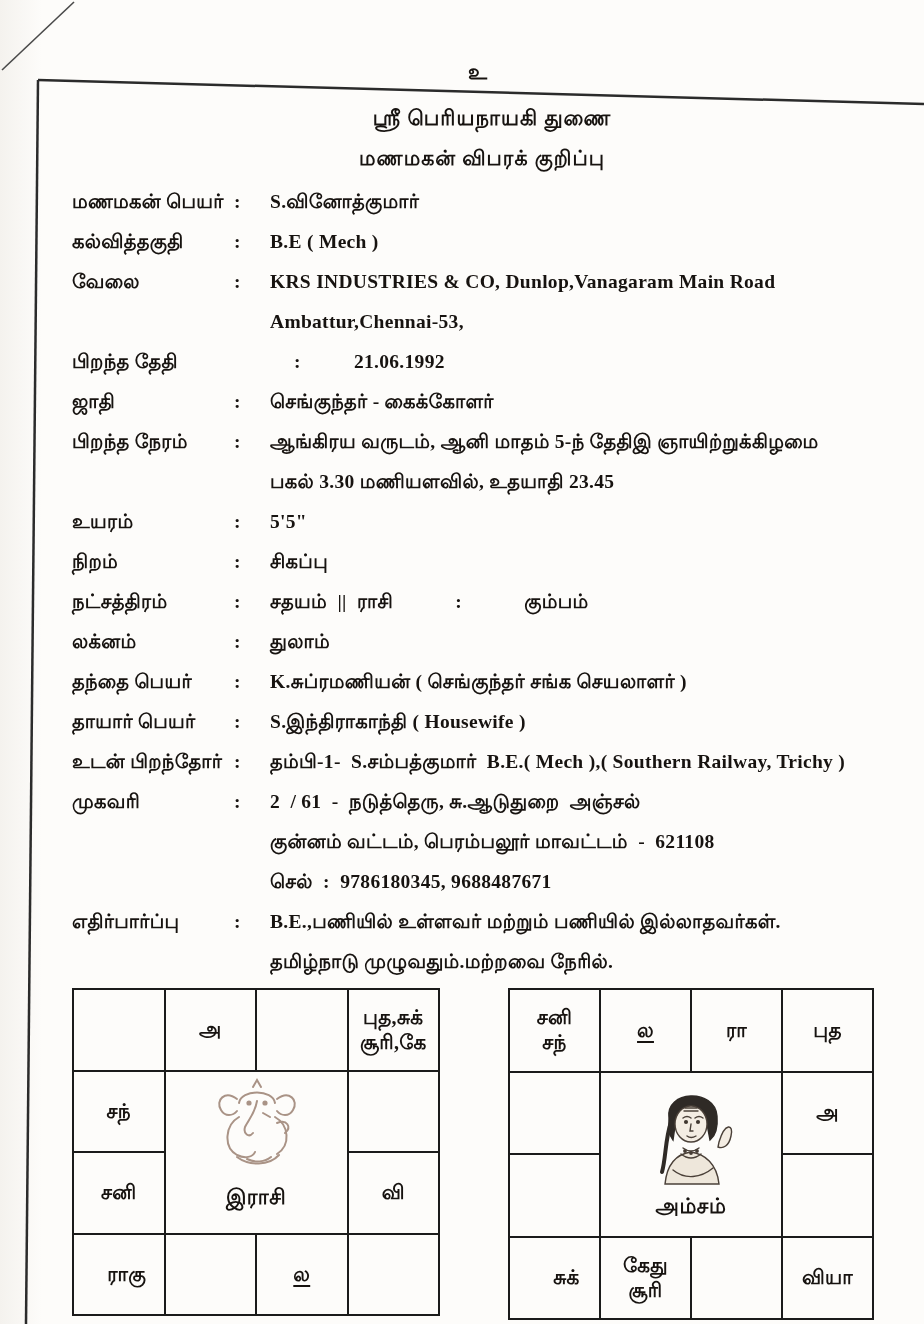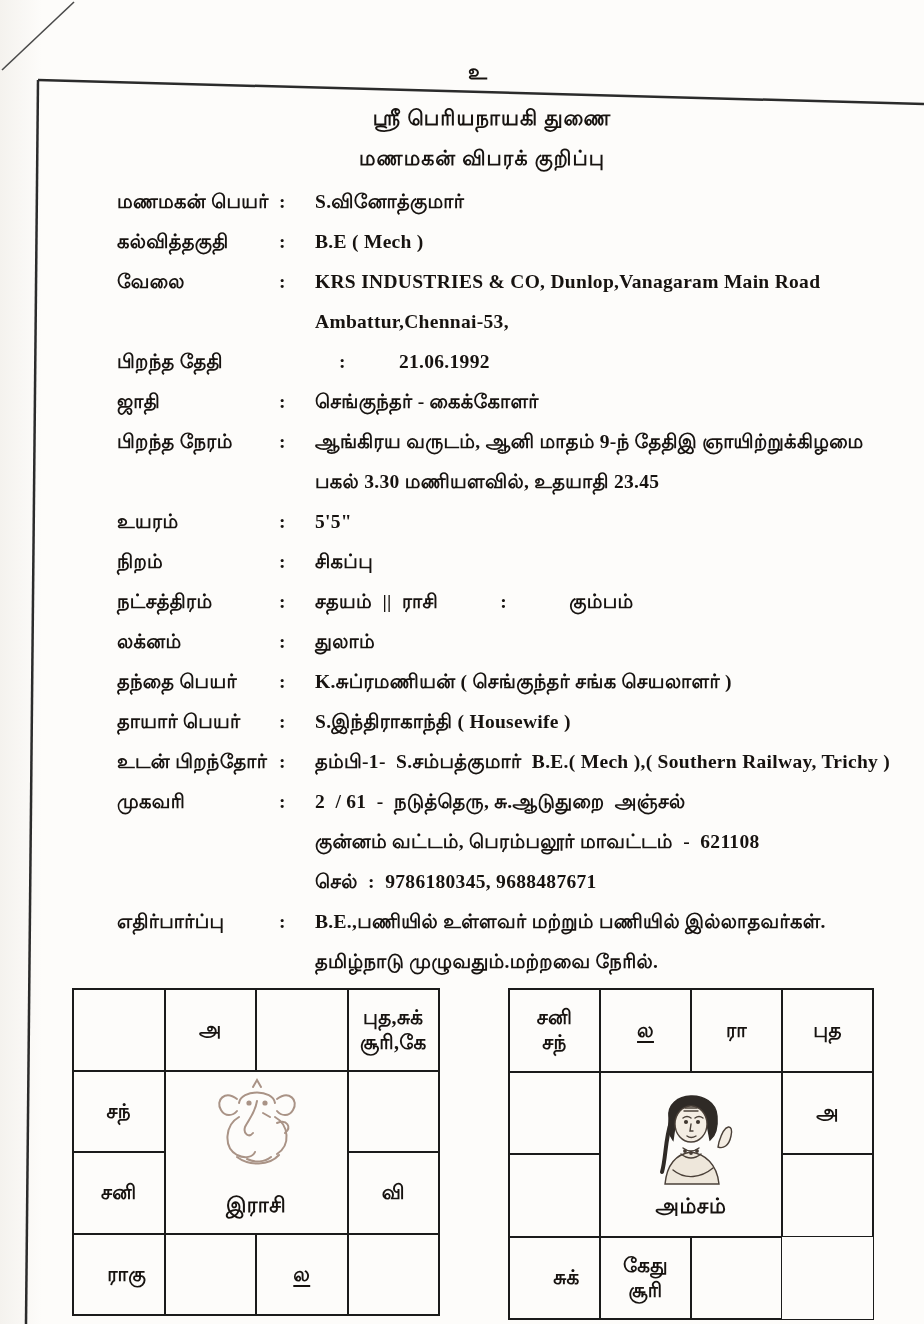--- a/index.html
+++ b/index.html
@@ -24,21 +24,21 @@
     text-align:center; font-size:21px; font-weight:700; letter-spacing:1px;
   }
   .doc-subtitle {
     position:absolute; top:147px; left:20px; width:924px;
     text-align:center; font-size:20.5px; font-weight:700; letter-spacing:1px;
   }
 
   #fields { position:absolute; top:182px; left:0; width:924px; }
   .field-row {
     display:grid; grid-template-columns:162px 36px 1fr;
-    padding-left:117px; font-size:19.5px; font-weight:700;
+    padding-left:72px; font-size:19.5px; font-weight:700;
   }
   .field-label { line-height:40px; white-space:nowrap; letter-spacing:.3px; }
   .field-colon { line-height:40px; }
   .value-line  { line-height:40px; white-space:pre-wrap; letter-spacing:.3px; }
   .indent .field-colon { padding-left:60px; }
   .indent .value-line  { padding-left:84px; }
 
   .chart {
     position:absolute; display:grid;
     grid-template-columns:repeat(4,1fr); grid-template-rows:repeat(4,1fr);
@@ -53,21 +53,21 @@
   }
   .chart-cell.u { text-decoration:underline; text-underline-offset:4px; }
   .chart-center {
     grid-row:2 / span 2; grid-column:2 / span 2;
     border:1px solid #1b1b1b;
     display:flex; flex-direction:column; align-items:center; justify-content:flex-start;
     padding-top:5px;
   }
   .chart-icon { flex:0 0 auto; }
   .chart-label { font-size:21px; font-weight:700; letter-spacing:.5px; }
-  #rasi-chart  .chart-label { margin-top:22px; }
+  #rasi-chart  .chart-label { margin-top:14px; }
   #amsam-chart .chart-label { margin-top:4px; }
 </style>
 </head>
 <body>
 
 <div class="page">
 
   <svg class="frame-svg" width="924" height="1324" viewBox="0 0 924 1324">
     <line x1="38" y1="80" x2="924" y2="104" stroke="#2b2b2b" stroke-width="2.5"></line>
     <line x1="38" y1="80" x2="26" y2="1324" stroke="#2b2b2b" stroke-width="2.5"></line>
@@ -114,21 +114,21 @@
         <div class="field-label">ஜாதி</div>
         <div class="field-colon">:</div>
         <div class="field-value">
           <div class="value-line">செங்குந்தர் - கைக்கோளர்</div>
         </div>
       </div>
       <div class="field-row">
         <div class="field-label">பிறந்த நேரம்</div>
         <div class="field-colon">:</div>
         <div class="field-value">
-          <div class="value-line">ஆங்கிரய வருடம், ஆனி மாதம் 9-ந் தேதிஇ ஞாயிற்றுக்கிழமை</div>
+          <div class="value-line">ஆங்கிரய வருடம், ஆனி மாதம் 5-ந் தேதிஇ ஞாயிற்றுக்கிழமை</div>
           <div class="value-line">பகல் 3.30 மணியளவில், உதயாதி 23.45</div>
         </div>
       </div>
       <div class="field-row">
         <div class="field-label">உயரம்</div>
         <div class="field-colon">:</div>
         <div class="field-value">
           <div class="value-line">5'5"</div>
         </div>
       </div>
@@ -235,20 +235,21 @@
       <div class="chart-cell" style="grid-area: 1 / 3;">ரா</div>
       <div class="chart-cell" style="grid-area: 1 / 4;">புத</div>
       <div class="chart-cell" style="grid-area: 2 / 1;"></div>
       <div class="chart-cell" style="grid-area: 2 / 4;">அ</div>
       <div class="chart-cell" style="grid-area: 3 / 1;"></div>
       <div class="chart-cell" style="grid-area: 3 / 4;"></div>
       <div class="chart-cell" style="grid-area: 4 / 1; padding-left: 24px;">சுக்</div>
       <div class="chart-cell" style="grid-area: 4 / 2; text-align: center;">கேது
 சூரி</div>
       <div class="chart-cell" style="grid-area: 4 / 3;"></div>
+      <div class="chart-cell" style="grid-area: 4 / 4;">வியா</div>
       <div class="chart-center">
         <div class="chart-icon"><svg width="112" height="108" viewBox="0 0 112 108">
             <g stroke="#4a4038" stroke-width="1.4" stroke-linecap="round">
               <path d="M34,40 C30,12 80,10 82,38 C83,50 80,58 75,62 L72,46 C70,28 44,28 40,48 L38,62 C33,56 34,48 34,40 Z" fill="#2f2a26" stroke="#2f2a26"></path>
               <path d="M36,44 C30,62 31,80 27,94" fill="none" stroke-width="4" stroke="#2f2a26"></path>
               <ellipse cx="56" cy="46" rx="16" ry="18" fill="#f4ede3"></ellipse>
               <path d="M48,40 q4,-3 8,0 M60,40 q4,-3 8,0" fill="none"></path>
               <circle cx="51" cy="44" r="1.4" fill="#2f2a26"></circle>
               <circle cx="63" cy="44" r="1.4" fill="#2f2a26"></circle>
               <path d="M56,46 l-1,7 l3,0" fill="none"></path>

